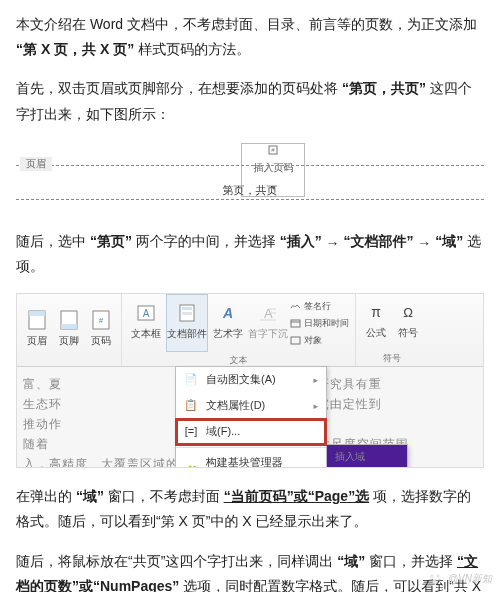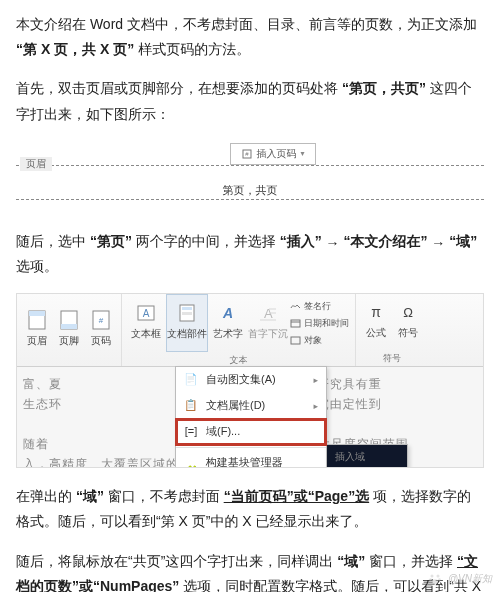--- a/index.html
+++ b/index.html
@@ -36,20 +36,21 @@
     left: 55%;
     transform: translateX(-50%);
     font-size: 10px;
     color: #555;
     border: 1px solid #bbb;
     padding: 1px 11px;
     background: #fff;
     display: flex;
     align-items: center;
     gap: 4px;
+    flex-direction: column;
   }
   .fig1-btn svg { display:block; }
   .fig1-dash-top {
     position: absolute;
     top: 24px;
     left: 0;
     right: 0;
     border-top: 1px dashed #888;
   }
   .fig1-label {
@@ -174,21 +175,21 @@
   .menu-item.hl {
     outline: 3px solid #c0392b;
     outline-offset: -2px;
     z-index: 2;
   }
   .submenu {
     position: absolute;
     top: 150px;
     left: 309px;
     width: 80px;
-    background: #0f172a;
+    background: #4c1d95;
     border: 1px solid #bcbcbc;
     box-shadow: 2px 2px 4px rgba(0,0,0,.15);
   }
   .submenu .menu-item { font-size: 10px; color:#888; }
 
   .watermarks {
     position: absolute;
     bottom: 4px;
     right: 8px;
     display: flex;
@@ -231,21 +232,21 @@
     <div class="fig1-dash-bot"></div>
   </div>
 </div>
 
 <p>
   <span>随后，选中</span>
   <b>“第页”</b>
   <span>两个字的中间，并选择</span>
   <b>“插入”</b>
   <span>→</span>
-  <b>“本文介绍在”</b>
+  <b>“文档部件”</b>
   <span>→</span>
   <b>“域”</b>
   <span>选项。</span>
 </p>
 
 <div class="fig2">
 
   <div class="ribbon">
 
     <div class="ribbon-group">
@@ -353,20 +354,21 @@
   <div class="doc-text" style="top:80px;">
     <span>富、夏</span>
     <span style="display:inline-block;width:220px"></span>
     <span>明天研究具有重</span>
   </div>
   <div class="doc-text" style="top:100px;">
     <span>生态环</span>
     <span style="display:inline-block;width:220px"></span>
     <span>故研究由定性到</span>
   </div>
+  <div class="doc-text" style="top:120px;">推动作</div>
   <div class="doc-text" style="top:140px;">
     <span>随着</span>
     <span style="display:inline-block;width:260px"></span>
     <span>大尺度空间范围</span>
   </div>
   <div class="doc-text" style="top:160px;">入，高精度、大覆盖区域的数据来源逐渐成为研究中的</div>
 
   <div class="menu">
     <div class="menu-item">
       <span class="ico">📄</span>

